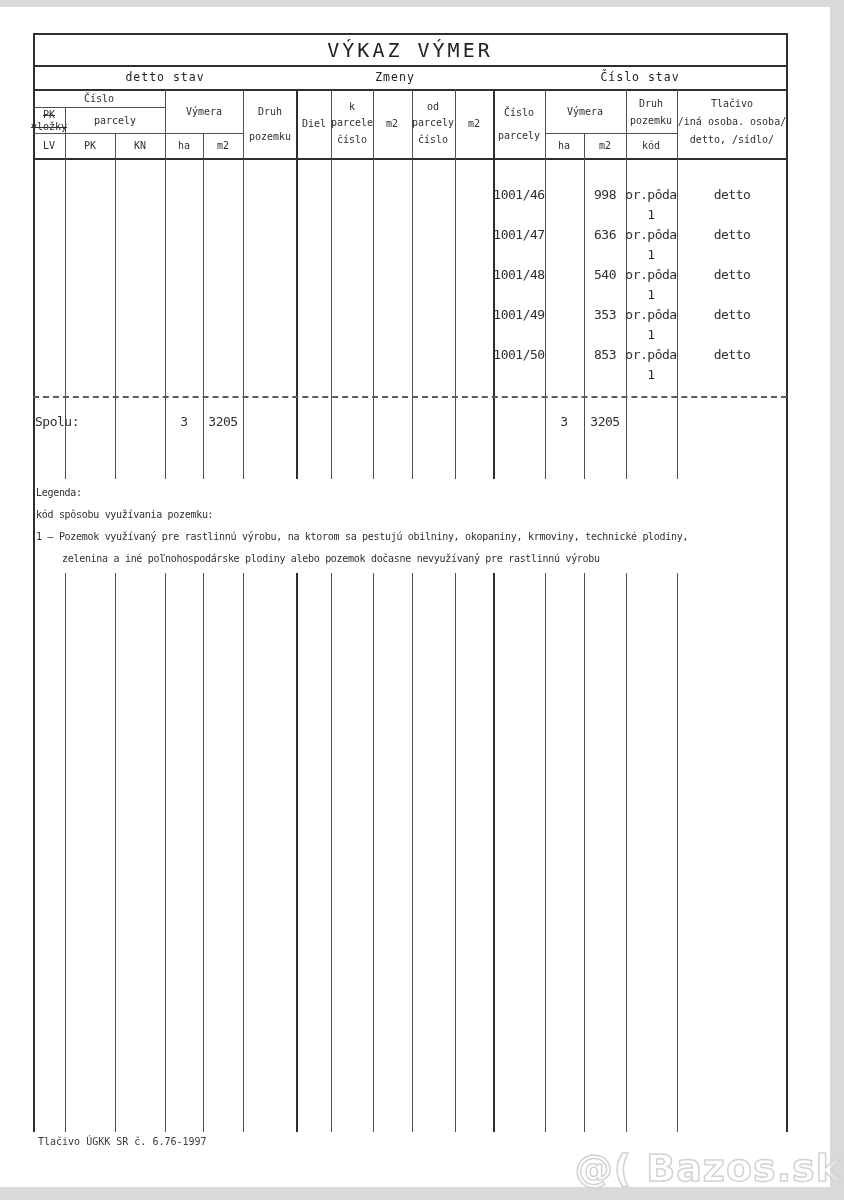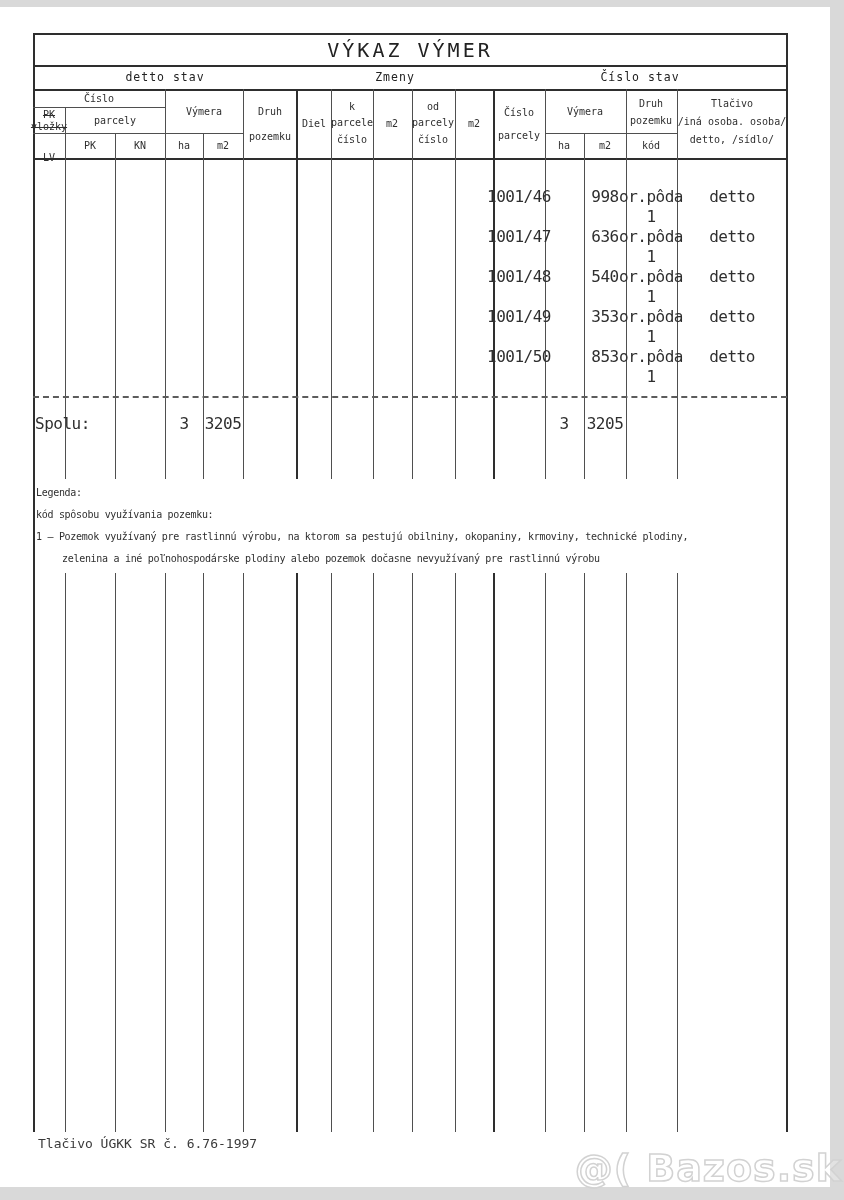--- a/index.html
+++ b/index.html
@@ -16,25 +16,25 @@
   
   .vl{position:absolute;width:1px;background:#4f4f4f;}
   .hl{position:absolute;height:1px;background:#4f4f4f;}
   .vl.thick{width:2px;background:#2e2e2e;}
   .hl.thick{height:2px;background:#2e2e2e;}
   .dashed{position:absolute;height:0;border-top:2px dashed #5c5c5c;background:none;}
   
   .t{position:absolute;white-space:nowrap;font-size:10px;color:#2f2f2f;letter-spacing:0;}
   .c{transform:translateX(-50%);}
   .strike{text-decoration:line-through;}
-  .data{font-size:16px;letter-spacing:-0.5px;}
+  .data{font-size:13px;letter-spacing:-0.5px;}
   .title{font-size:20px;letter-spacing:3px;color:#222;}
   .section{font-size:11.5px;letter-spacing:1px;color:#222;}
   .legend{font-size:10px;letter-spacing:-0.3px;}
-  .footer{font-size:13px;color:#3a3a3a;}
+  .footer{font-size:10px;color:#3a3a3a;}
   .watermark{
     position:absolute;right:2px;top:1146px;
     font-family:"DejaVu Sans", sans-serif;
     font-size:38px;font-weight:bold;letter-spacing:1px;
     color:rgba(255,255,255,0.25);
     -webkit-text-stroke:1.5px #d2d2d2;
     text-stroke:1.5px #d2d2d2;
     z-index:5;white-space:nowrap;
   }
 </style>
@@ -92,21 +92,21 @@
 
   <div class="t c title" style="left:410px;top:38px">VÝKAZ VÝMER</div>
   <div class="t c section" style="left:165px;top:70px">detto stav</div>
   <div class="t c section" style="left:395px;top:70px">Zmeny</div>
   <div class="t c section" style="left:640px;top:70px">Číslo stav</div>
 
   <div class="t c" style="left:99px;top:93px">Číslo</div>
   <div class="t c strike" style="left:49px;top:109px">PK</div>
   <div class="t c strike" style="left:49px;top:121px">vložky</div>
   <div class="t c" style="left:115px;top:115px">parcely</div>
-  <div class="t c" style="left:49px;top:152px">LV</div>
+  <div class="t c" style="left:49px;top:140px">LV</div>
   <div class="t c" style="left:90px;top:140px">PK</div>
   <div class="t c" style="left:140px;top:140px">KN</div>
   <div class="t c" style="left:204px;top:106px">Výmera</div>
   <div class="t c" style="left:184px;top:140px">ha</div>
   <div class="t c" style="left:223px;top:140px">m2</div>
   <div class="t c" style="left:270px;top:106px">Druh</div>
   <div class="t c" style="left:270px;top:131px">pozemku</div>
 
   <div class="t c" style="left:314px;top:118px">Diel</div>
   <div class="t c" style="left:352px;top:101px">k</div>

